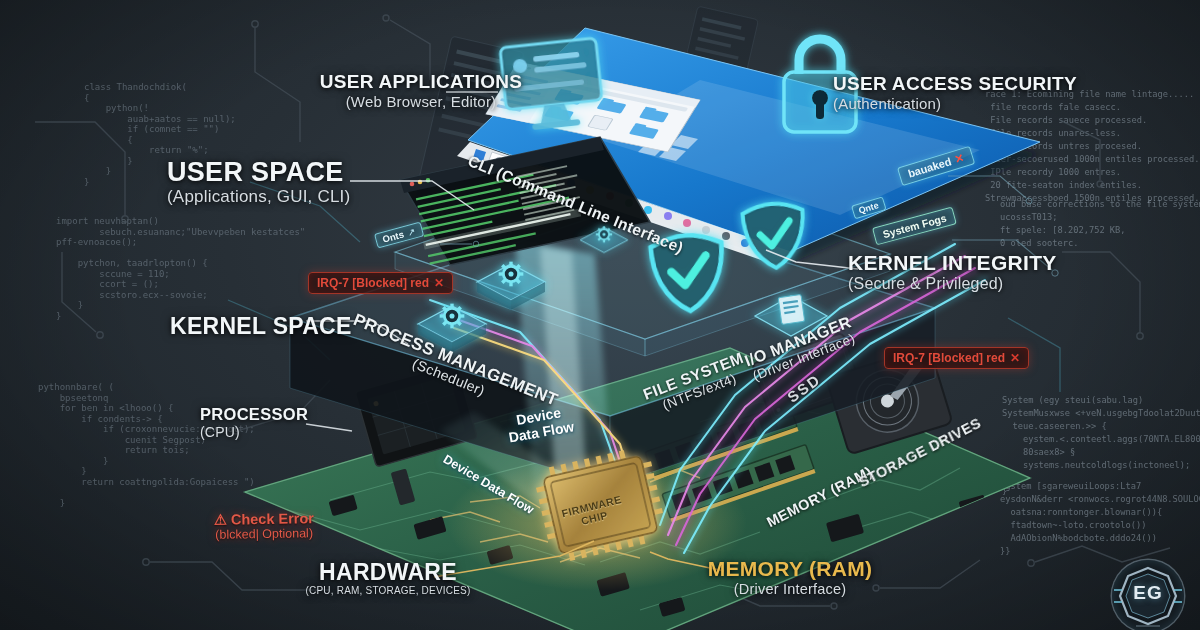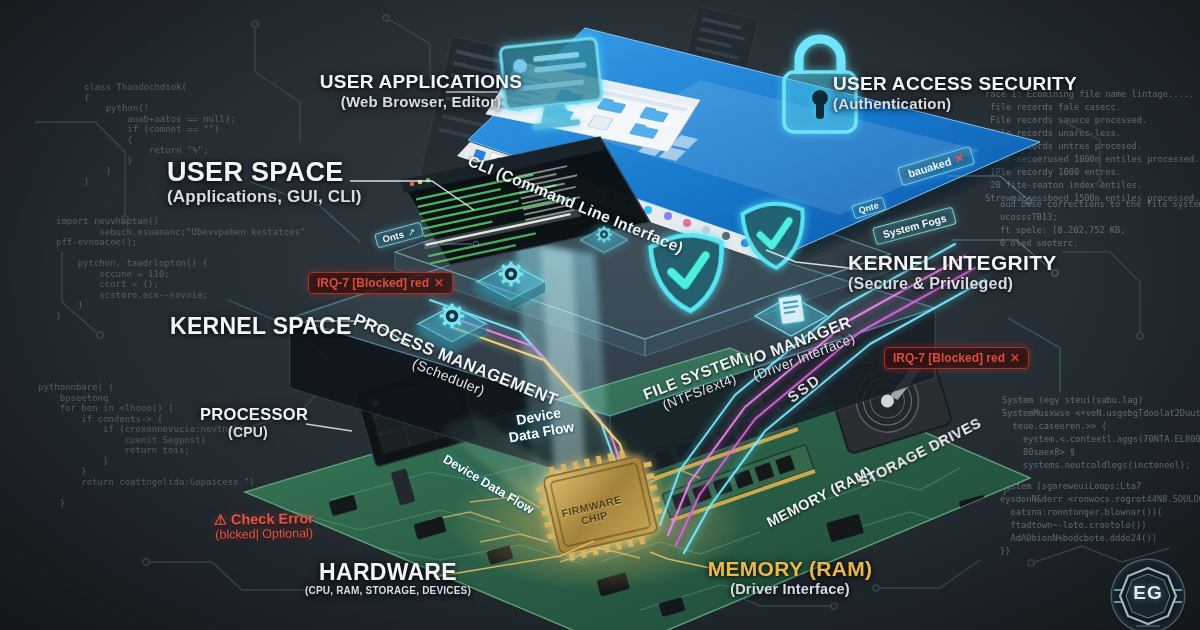--- a/index.html
+++ b/index.html
@@ -7,23 +7,23 @@
          background:radial-gradient(ellipse at 52% 38%, #333c44 0%, #272f36 45%, #1c2329 100%);
          font-family:"Liberation Sans",sans-serif;}
   #stage::after{content:"";position:absolute;inset:0;pointer-events:none;
         background:radial-gradient(ellipse at 50% 45%, rgba(0,0,0,0) 55%, rgba(0,0,0,.35) 100%);}
   svg{position:absolute;left:0;top:0;}
   .code{position:absolute;font-family:"DejaVu Sans Mono",monospace;font-size:9px;line-height:10.5px;
         color:#9cabb8;opacity:.40;white-space:pre;z-index:1;}
   .code.r{opacity:.48;font-size:8.7px;line-height:13px;color:#a5b4c0;}
   .lbl{position:absolute;z-index:5;color:#f2f6f8;text-shadow:0 1px 4px rgba(0,0,0,.8),0 0 10px rgba(0,0,0,.5);}
   .lbl .t{font-weight:bold;letter-spacing:.3px;line-height:1.08;}
-  .lbl .s{color:#d7dde2;font-weight:bold;letter-spacing:.2px;line-height:1.15;}
+  .lbl .s{color:#d7dde2;font-weight:normal;letter-spacing:.2px;line-height:1.15;}
   .center{text-align:center;}
-  .right{text-align:center;}
+  .right{text-align:left;}
   .slab{position:absolute;z-index:5;color:#eef3f5;font-weight:bold;letter-spacing:.4px;
         text-shadow:0 1px 3px rgba(0,0,0,.85);transform-origin:left top;}
   .slab .s{font-weight:normal;color:#dfe5e9;}
   .irq{position:absolute;z-index:6;background:rgba(48,18,15,.78);border:1.5px solid #a33527;border-radius:4px;
        color:#e24a3a;font-weight:bold;font-size:12px;padding:3px 8px 3px 8px;white-space:nowrap;
        box-shadow:0 0 10px rgba(210,60,45,.35), inset 0 0 8px rgba(120,20,15,.5);}
   .irq .x{margin-left:5px;color:#d83a2e;}
   .tag{position:absolute;z-index:6;border:1px solid rgba(140,230,245,.8);background:rgba(42,105,125,.45);
        color:#eaf8fc;font-weight:bold;font-size:10px;padding:2px 8px;border-radius:3px;white-space:nowrap;
        box-shadow:0 0 7px rgba(90,200,230,.45), inset 0 0 8px rgba(120,220,240,.25);transform-origin:left top;}

